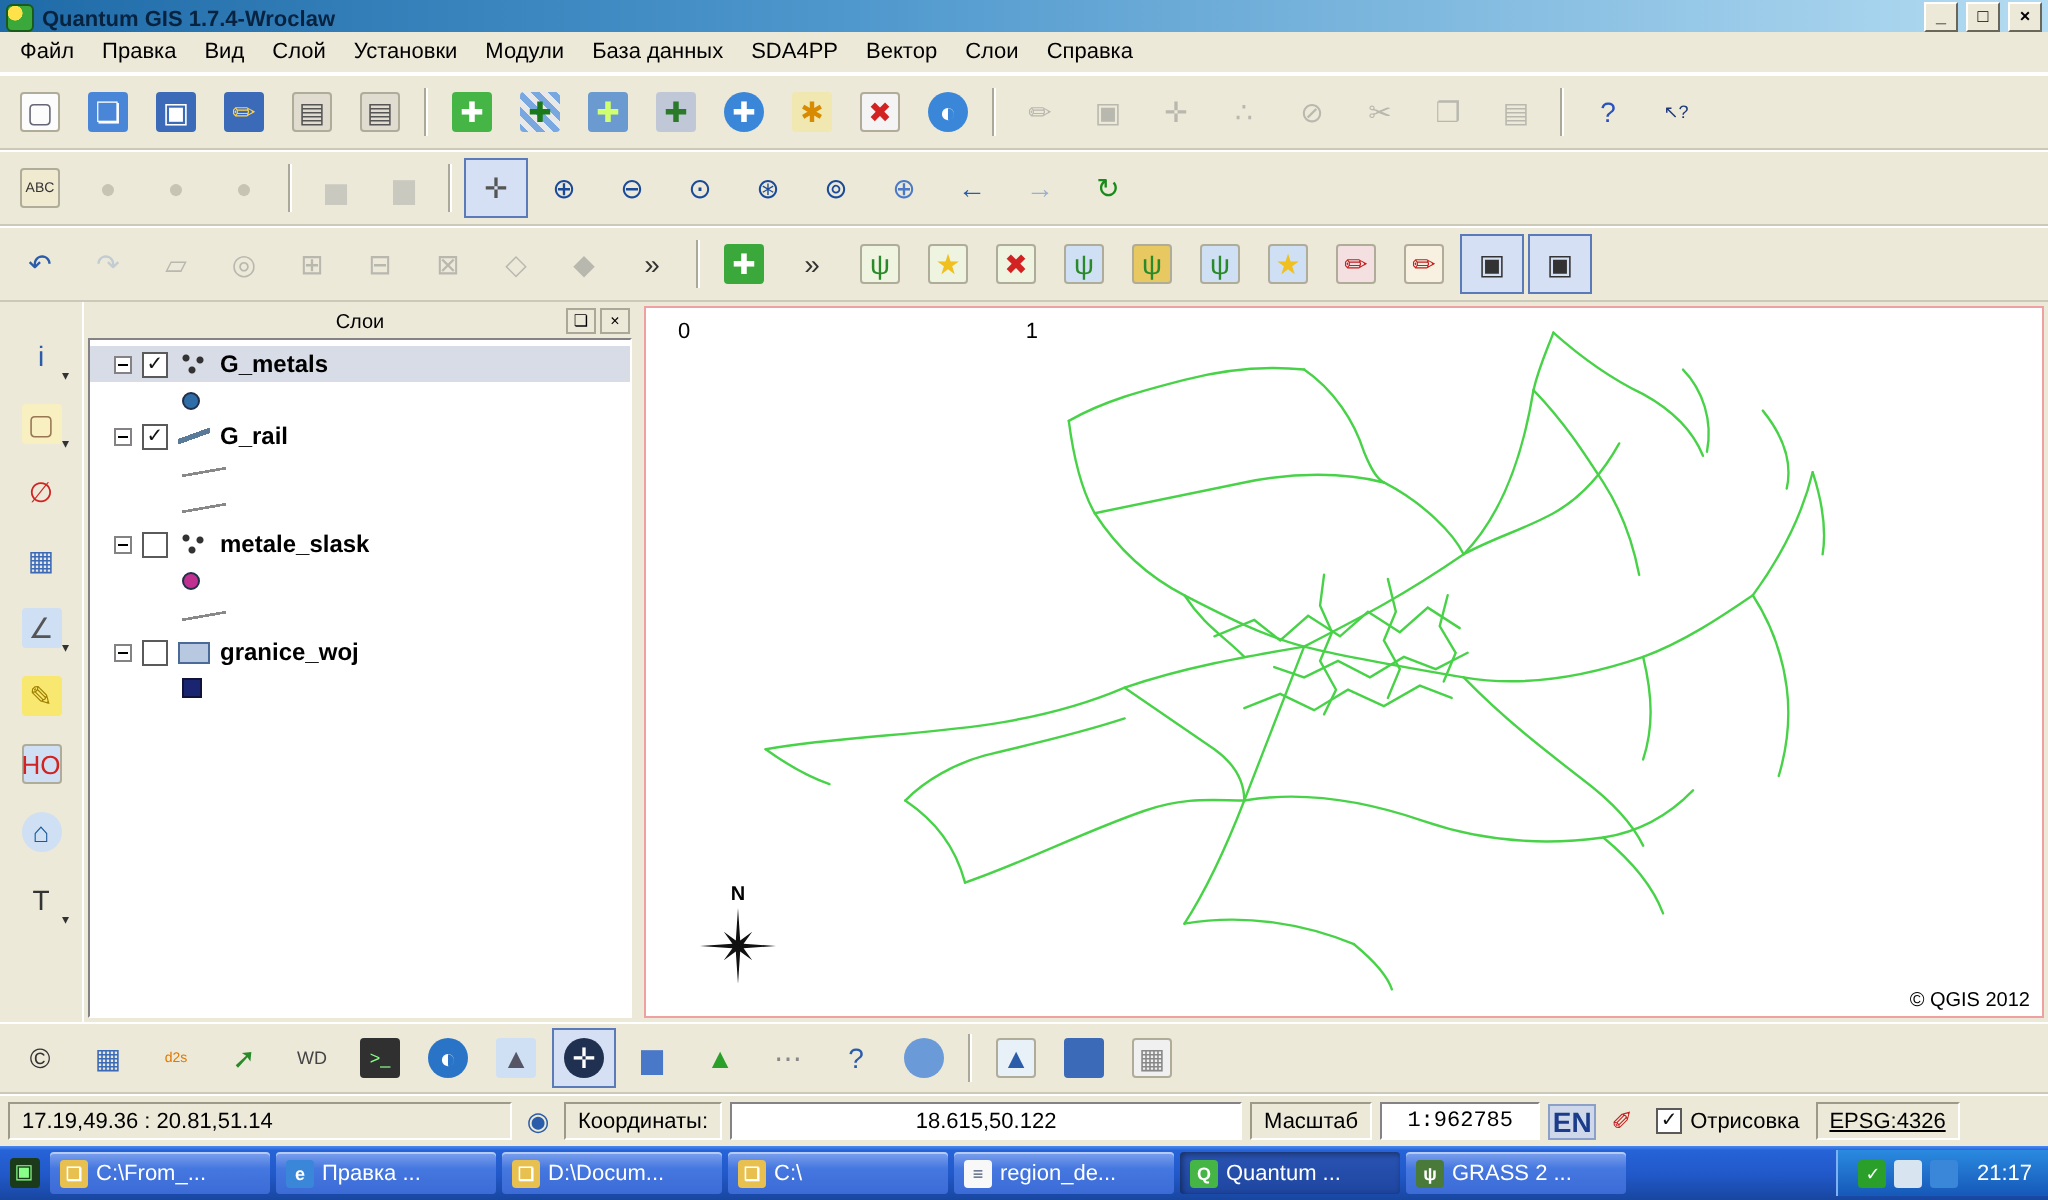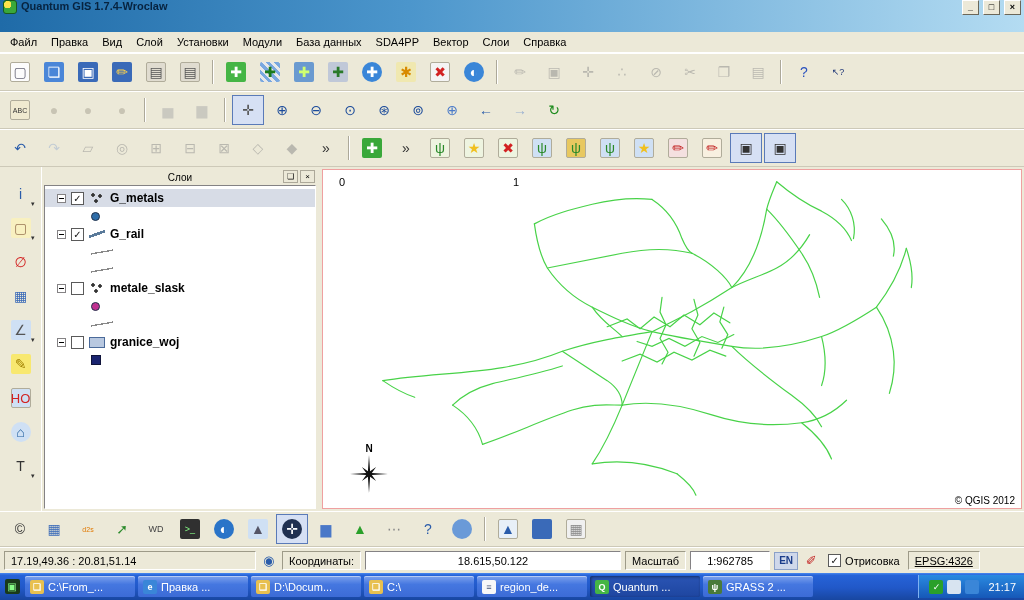--- a/index.html
+++ b/index.html
@@ -6,21 +6,21 @@
   html,body { margin:0; padding:0; }
   body {
     width:1024px; height:600px; overflow:hidden;
     font-family:"Liberation Sans", sans-serif; font-size:11px; color:#000;
     background:#ece9d8;
   }
   .window { display:flex; flex-direction:column; width:1024px; height:600px; }
 
   
   .titlebar {
-    height:32px; flex:none; display:flex; align-items:flex-start; gap:4px; padding:0 3px;
+    height:16px; flex:none; display:flex; align-items:flex-end; gap:4px; padding:0 3px;
     background:linear-gradient(90deg,#1f6ba8 0%,#4c96cc 40%,#b4dcf2 100%);
   }
   .app-icon { width:14px; height:14px; border-radius:3px; flex:none;
     background:radial-gradient(circle at 30% 30%, #ffe24a 0 30%, #3aa83a 32% 100%); border:1px solid #1a5a1a; }
   .title-text { font-weight:bold; color:#07233f; flex:1; }
   .win-btn { width:17px; height:15px; flex:none; background:#ece9d8; border:1px solid;
     border-color:#fff #6a675a #6a675a #fff; font-size:9px; line-height:12px; text-align:center; font-weight:bold; }
 
   
   .menubar { height:21px; flex:none; display:flex; align-items:center; padding:0 3px; background:#ece9d8; border-bottom:1px solid #fff; }
@@ -90,23 +90,23 @@
 
   
   .statusbar { height:26px; flex:none; display:flex; align-items:center; gap:4px; padding:0 4px;
     background:#ece9d8; border-top:1px solid #fff; }
   .sunk { height:19px; display:flex; align-items:center; justify-content:center; padding:0 6px;
     border:1px solid; border-color:#9d9a88 #fff #fff #9d9a88; }
   .extent-box { width:252px; justify-content:flex-start; }
   .coord-input, .scale-input { height:19px; border:1px solid; border-color:#848284 #fff #fff #848284;
     background:#fff; text-align:center; font-family:"Liberation Sans",sans-serif; font-size:11px; }
   .coord-input { width:256px; }
-  .scale-input { width:80px; }
+  .scale-input { width:80px;font-family:Liberation Mono, monospace; }
   .lang-chip { width:24px; height:18px; background:#cfd8ea; border:1px solid #8aa0c8; color:#1a3c8a;
-    font-weight:bold; font-size:10px; display:flex; align-items:center; justify-content:center; }
+    font-weight:bold; font-size:14px; display:flex; align-items:center; justify-content:center; }
   .sb-icon { width:18px; height:18px; display:flex; align-items:center; justify-content:center; font-size:13px; }
   .render-cell { display:flex; align-items:center; gap:4px; padding:0 4px; }
   .epsg-cell { font-size:11px;text-decoration:underline; }
 
   
   .taskbar { height:27px; flex:none; display:flex; align-items:center; gap:3px; padding:2px 0 2px 2px;
     background:linear-gradient(180deg,#4b8af0 0%,#2663d8 8%,#2158c8 55%,#1846a0 100%); }
   .task-corner { width:20px; height:21px; display:flex; align-items:center; justify-content:center; }
   .task-corner .ticon { width:15px; height:15px; font-size:10px; }
   .task-btn { width:110px; height:21px; border-radius:2px; display:flex; align-items:center; gap:4px;

